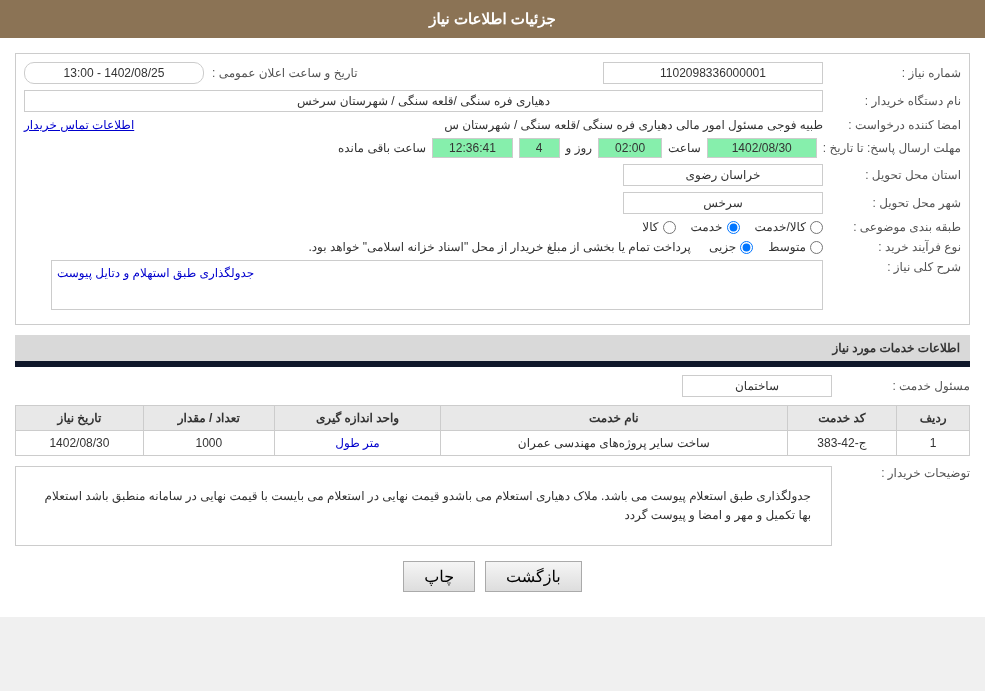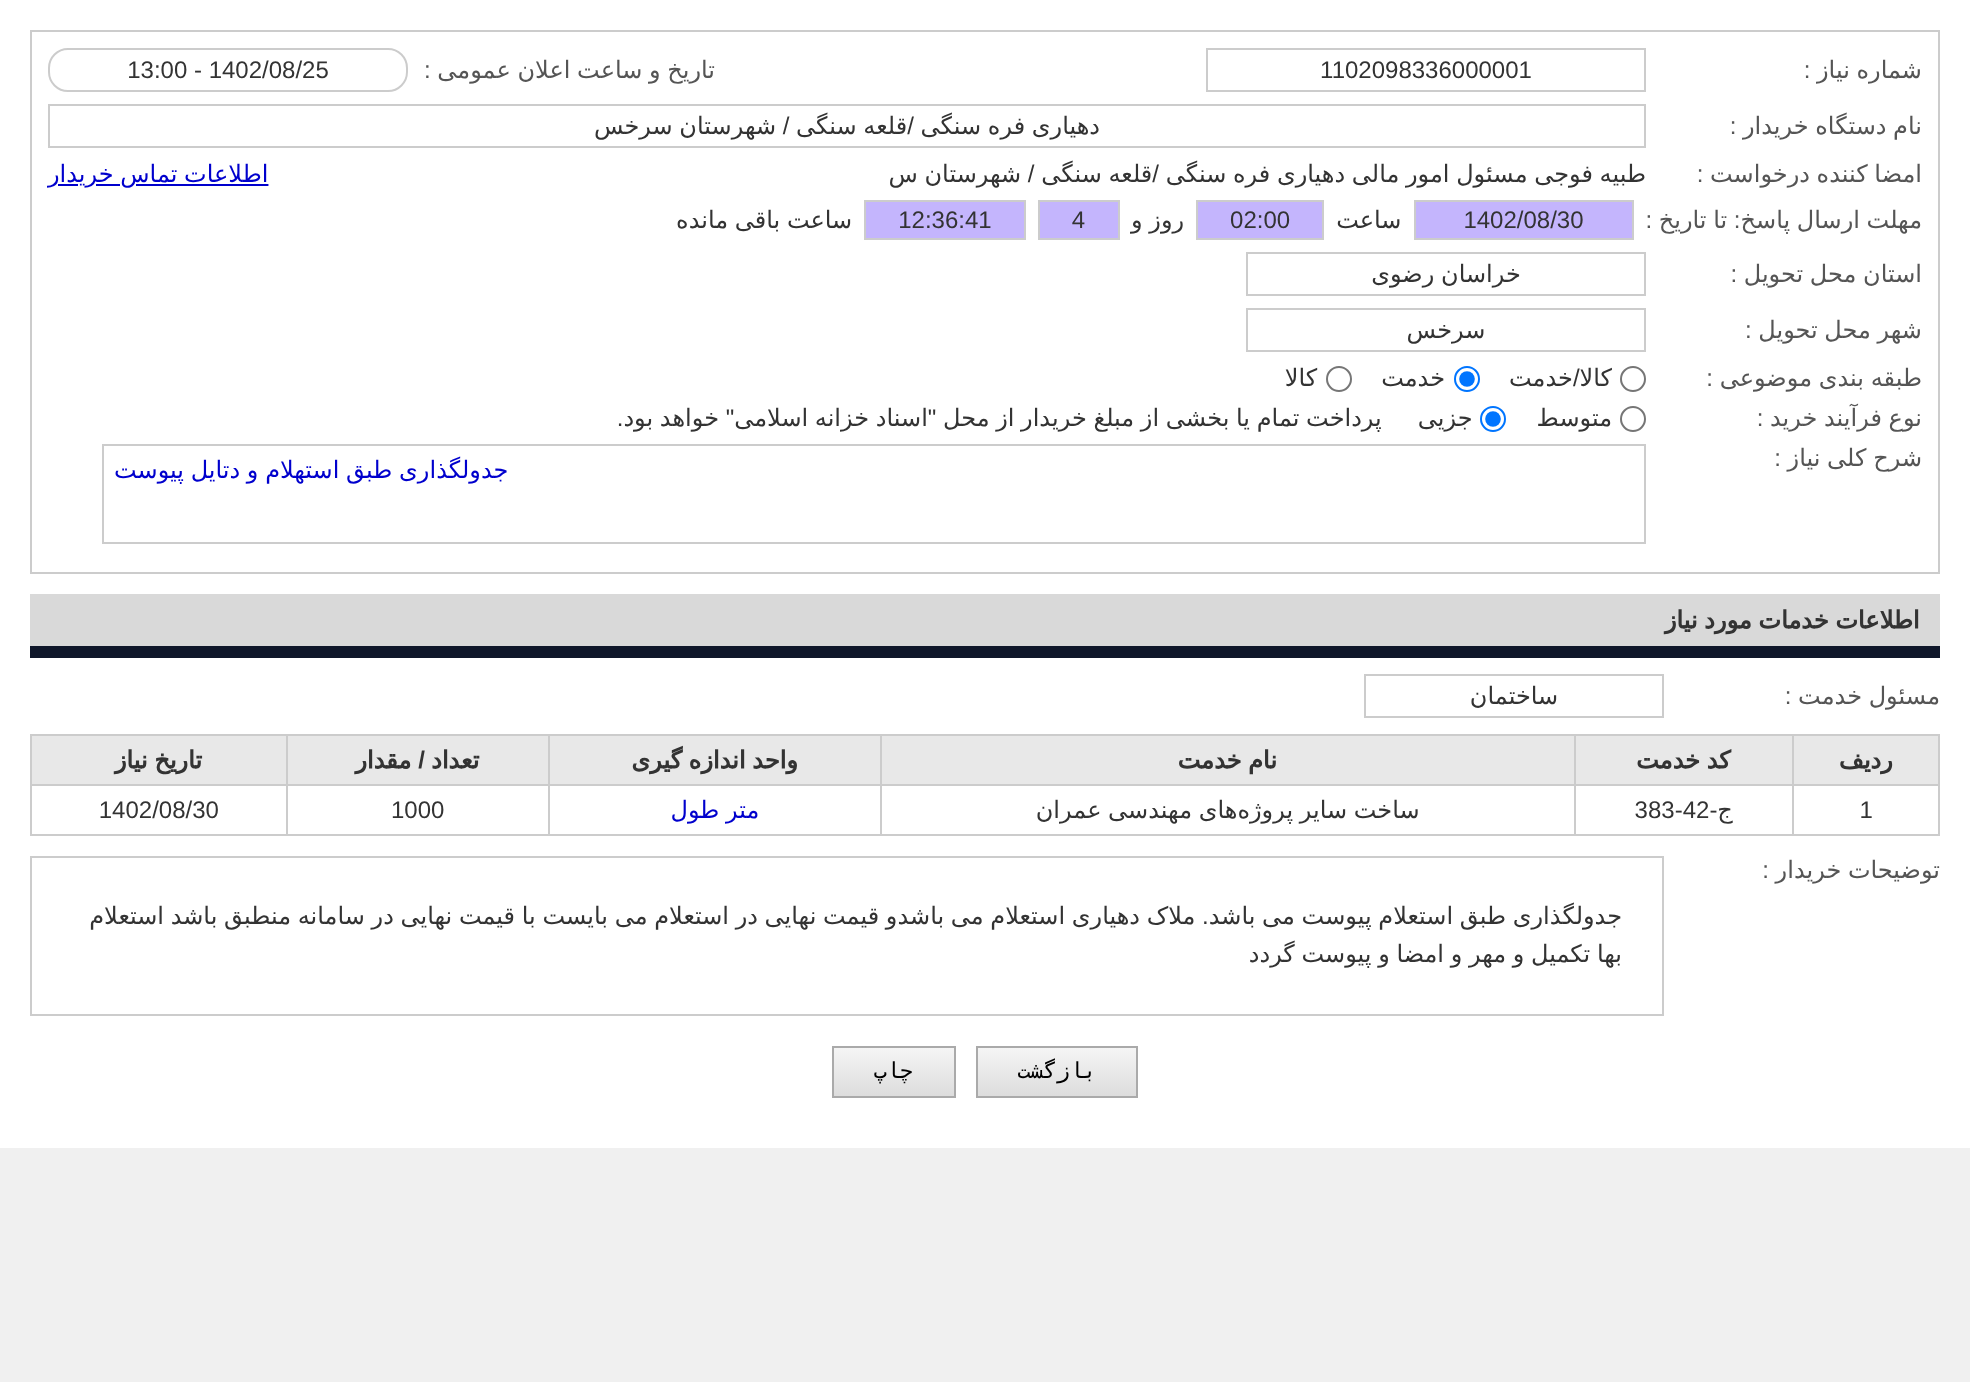--- a/index.html
+++ b/index.html
@@ -74,21 +74,21 @@
       gap: 15px;
     }
     .radio-item {
       display: flex;
       align-items: center;
       gap: 4px;
     }
     .inline-box {
       border: 1px solid #ccc;
       padding: 2px 16px;
-      background: #c4b5fd;
+      background: #86efac;
       display: inline-block;
       text-align: center;
     }
     .sharhkoli-box {
       border: 1px solid #ccc;
       min-height: 50px;
       padding: 5px;
       background: #fff;
       width: 100%;
       text-align: left;
@@ -149,40 +149,43 @@
       justify-content: center;
       gap: 10px;
       margin-top: 15px;
       margin-bottom: 10px;
     }
     .btn {
       padding: 5px 20px;
       border: 1px solid #aaa;
       background: linear-gradient(to bottom, #f5f5f5, #ddd);
       cursor: pointer;
-      font-size: 11px;
-      font-family: Liberation Mono, monospace;
+      font-size: 16px;
+      font-family: Liberation Serif, serif;
     }
     .btn-print {
       background: linear-gradient(to bottom, #f5f5f5, #ddd);
     }
     .btn-back {
       background: linear-gradient(to bottom, #f5f5f5, #ddd);
     }
     .date-time-row {
       display: flex;
       align-items: center;
       gap: 6px;
     }
   </style>
 </head>
 <body>
 
 <div class="page-container">
 
+  <div class="header-bar">
+    <span>جزئیات اطلاعات نیاز</span>
+  </div>
 
   <div class="main-content">
 
     <div class="info-section">
 
       <div class="info-row">
         <span class="label">شماره نیاز :</span>
         <span class="value-box" style="min-width:220px;">1102098336000001</span>
         <span style="flex:1;"></span>
         <span class="label">تاریخ و ساعت اعلان عمومی :</span>

